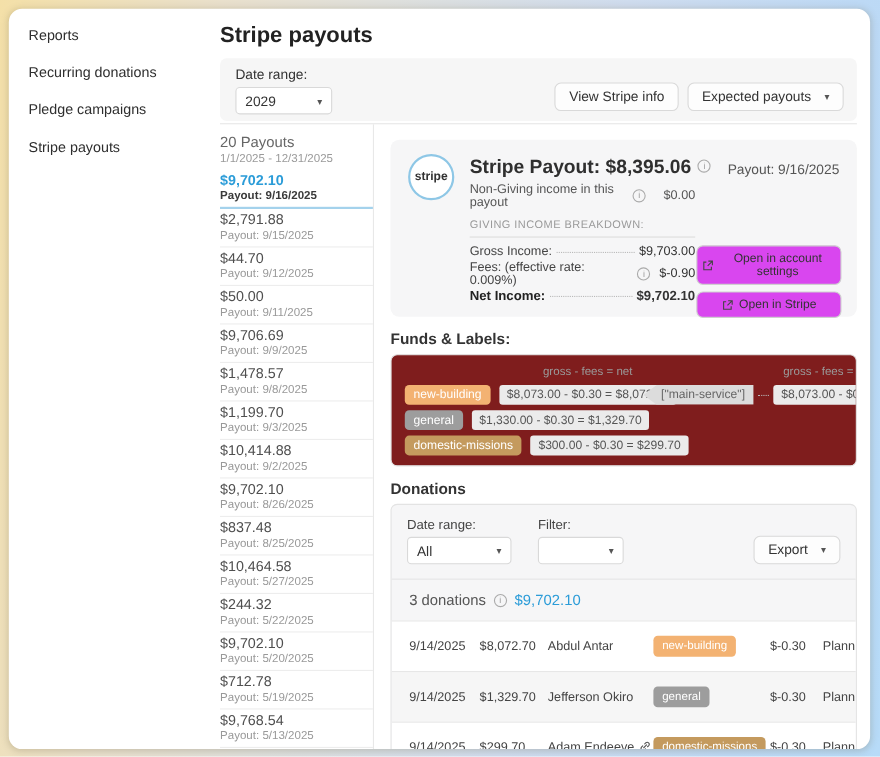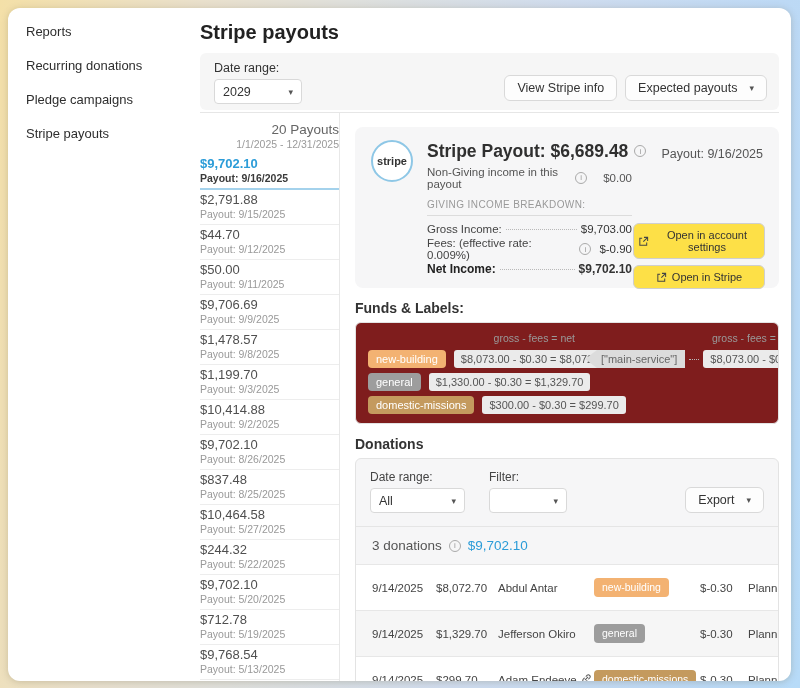--- a/index.html
+++ b/index.html
@@ -29,21 +29,21 @@
   .tb-buttons { position:absolute; right:12px; bottom:9px; display:flex; gap:8px; }
   .btn { display:flex; align-items:center; gap:6px; background:#fdfdfd; border:1px solid #d9d9d9; border-radius:6px;
     padding:5px 12px; font-size:12.5px; color:#333; font-family:inherit; cursor:pointer;text-align:center; }
 
   .body { display:flex; border-top:1px solid #e6e6e6; }
 
   
   .plist { width:140px; flex:none; border-right:1px solid #e8e8e8; padding-top:9px; }
   .plist-count { font-size:13.5px; line-height:16px; color:#666; }
   .plist-range { font-size:10.5px; line-height:12px; color:#9a9a9a; }
-  .plist-head { margin-bottom:4px;text-align:right; }
+  .plist-head { margin-bottom:4px; }
   .pitem { padding:3px 0 4px; border-bottom:1px solid #ededed; cursor:pointer; }
   .pitem-amount { font-size:13px; line-height:14px; color:#4f4f4f; }
   .pitem-date { font-size:10.5px; line-height:11px; color:#999; margin-top:2px; }
   .pitem.selected { border-bottom:2px solid #a4d2ec; }
   .pitem.selected .pitem-amount { color:#2b9cd8; font-weight:700; }
   .pitem.selected .pitem-date { color:#3a3a3a; font-weight:700; }
 
   
   .detail { flex:1; min-width:0; padding-left:15px; }
   .summary { position:relative; margin-top:14px; background:#f6f6f7; border-radius:8px; padding:13px 16px 12px; display:flex; }
@@ -56,21 +56,21 @@
     border:1px solid #aaa; border-radius:50%; font-size:8px; color:#999; flex:none; cursor:pointer; }
   .sum-date { position:absolute; right:16px; top:20px; font-size:12.5px; color:#555; }
   .ng-row { display:flex; align-items:center; gap:4px; width:205px; margin-top:8px; font-size:11.5px; color:#555; height:15px; }
   .leader { flex:1; border-bottom:1px dotted #b9b9b9; height:1px; margin:0 4px; align-self:center; }
   .bd-heading { margin-top:14px; font-size:10px; letter-spacing:.4px; color:#999; }
   .bd-rule { width:205px; border-bottom:1px solid #dcdcdc; margin-top:5px; }
   .bd-row { display:flex; align-items:center; width:205px; margin-top:6px; font-size:11.5px; color:#444; height:14px; }
   .bd-row .val { color:#333; }
   .bd-row.net { font-weight:700; font-size:12px; color:#222; }
   .sum-actions { position:absolute; right:14px; top:96px; display:flex; flex-direction:column; gap:6px; width:132px; }
-  .act-btn { display:flex; align-items:center; justify-content:center; gap:5px; background:#fde047; border:1px solid #cfcfcf;
+  .act-btn { display:flex; align-items:center; justify-content:center; gap:5px; background:#d946ef; border:1px solid #cfcfcf;
     border-radius:6px; padding:5px 4px; font-size:11px; color:#333; font-family:inherit; cursor:pointer; }
   .act-btn svg { flex:none; }
 
   .sec-heading { margin:12px 0 6px; font-size:14px; font-weight:700; color:#333; }
 
   .funds-box { border:1px solid #e3e3e3; border-radius:6px; background:#7f1d1d; padding:9px 12px; overflow:hidden; }
   .fhead { display:flex; font-size:10.5px; color:#9a9a9a; line-height:13px; white-space:nowrap; }
   .fh1 { width:207px; flex:none; text-align:right; }
   .fh2 { margin-left:137px; }
   .fund-row { display:flex; align-items:center; margin-top:5px; white-space:nowrap; }
@@ -222,21 +222,21 @@
 
         <section class="detail">
 
           <div class="summary">
             <div class="sum-date">Payout: 9/16/2025</div>
             <div class="logo">
                 <span>stripe</span>
               </div>
             <div class="sum-main">
               <div class="sum-title-row">
-                <span class="sum-title">Stripe Payout: $6,689.48</span>
+                <span class="sum-title">Stripe Payout: $8,395.06</span>
                 <span class="info-icon">
                     <span>i</span>
                   </span>
               </div>
               <div class="ng-row">
                 <span>Non-Giving income in this payout</span>
                 <span class="info-icon">
                     <span>i</span>
                   </span>
                 <span class="leader"></span>

